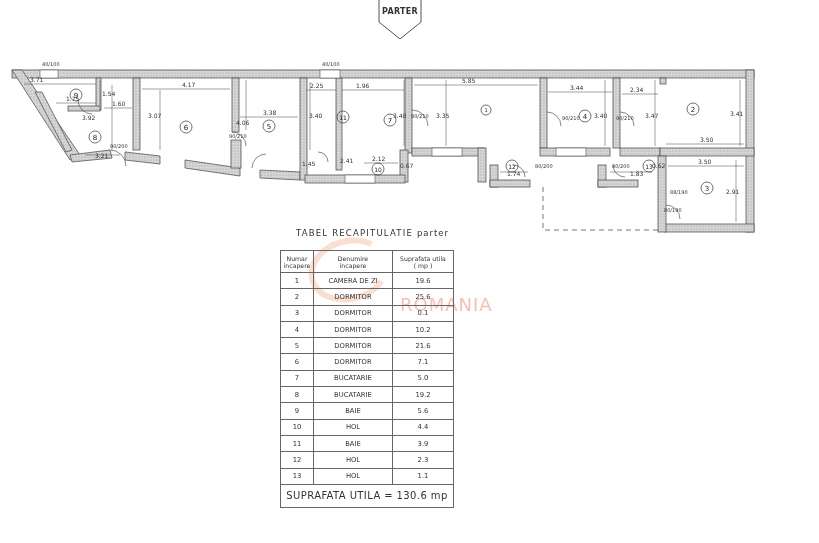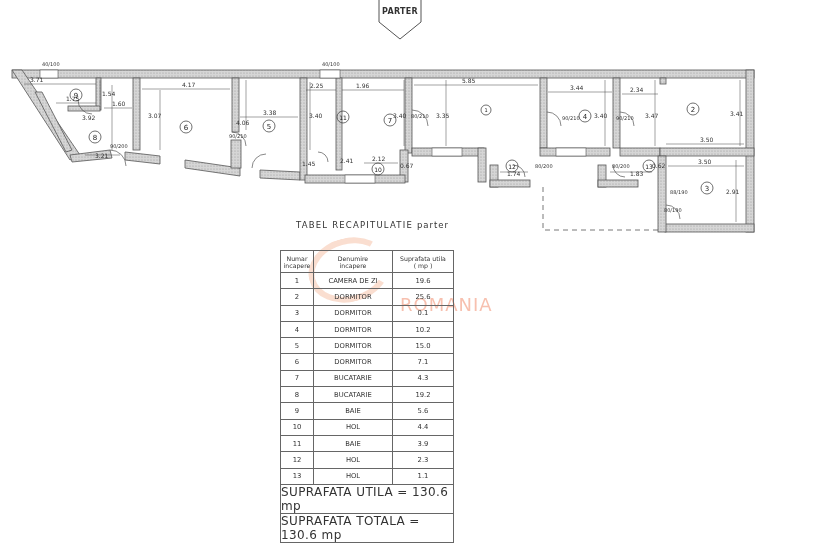--- a/index.html
+++ b/index.html
@@ -2,30 +2,30 @@
 <html><head>
 <meta charset="utf-8">
 <style>
   html, body { margin:0; padding:0; background:#ffffff; }
   body { width:819px; height:543px; position:relative; overflow:hidden;
          font-family:"DejaVu Sans", sans-serif; color:#222; }
   #plan { position:absolute; left:0; top:0; width:819px; height:243px; }
   .parter-marker { position:absolute; left:378px; top:0; width:44px; height:40px; }
   .parter-label { position:absolute; left:378px; top:7px; width:44px; text-align:center;
                   font-size:8px; font-weight:bold; letter-spacing:0.3px; color:#333; }
-  .table-title { position:absolute; left:296px; top:220px; font-size:8.5px; letter-spacing:1.2px;
+  .table-title { position:absolute; left:296px; top:228px; font-size:8.5px; letter-spacing:1.2px;
                  color:#333; font-family:"DejaVu Sans", sans-serif; }
   .table-title .sub { letter-spacing:1px; }
   table.recap { position:absolute; left:280px; top:250px; border-collapse:collapse;
                 font-size:6.8px; color:#333; }
   table.recap td, table.recap th { border:1px solid #666; text-align:center; padding:0; font-weight:normal; }
   table.recap th { height:21px; font-size:6.2px; line-height:7px; }
   table.recap td { height:15.3px; }
   .c1 { width:32px; } .c2 { width:78px; } .c3 { width:60px; }
-  table.recap td.total { text-align:left; height:22px; font-size:12px; letter-spacing:0.4px; }
+  table.recap td.total { text-align:center; height:22px; font-size:10px; letter-spacing:0.4px; }
   .wm-ring { position:absolute; left:308px; top:238px; width:70px; height:52px;
              border:6px solid rgba(240,160,120,0.35); border-radius:50%; border-right-color:transparent;
              transform:rotate(-15deg); }
   .wm-text { position:absolute; left:400px; top:294px; font-size:18px; letter-spacing:1px;
              color:rgba(240,140,110,0.55); font-family:"DejaVu Sans", sans-serif; }
 </style>
 </head>
 <body>
 
 <svg class="parter-marker" viewBox="0 0 44 40">
@@ -282,31 +282,31 @@
         <td>0.1</td>
       </tr>
     <tr>
         <td>4</td>
         <td>DORMITOR</td>
         <td>10.2</td>
       </tr>
     <tr>
         <td>5</td>
         <td>DORMITOR</td>
-        <td>15.0</td>
+        <td>21.6</td>
       </tr>
     <tr>
         <td>6</td>
         <td>DORMITOR</td>
         <td>7.1</td>
       </tr>
     <tr>
         <td>7</td>
         <td>BUCATARIE</td>
-        <td>4.3</td>
+        <td>5.0</td>
       </tr>
     <tr>
         <td>8</td>
         <td>BUCATARIE</td>
         <td>19.2</td>
       </tr>
     <tr>
         <td>9</td>
         <td>BAIE</td>
         <td>5.6</td>
@@ -327,17 +327,14 @@
         <td>2.3</td>
       </tr>
     <tr>
         <td>13</td>
         <td>HOL</td>
         <td>1.1</td>
       </tr>
     <tr>
         <td class="total" colspan="3">SUPRAFATA  UTILA  =  130.6  mp</td>
       </tr>
-    <tr>
-        <td class="total" colspan="3">SUPRAFATA  TOTALA  =  130.6  mp</td>
-      </tr>
   </tbody>
 </table>
 
 </body></html>

